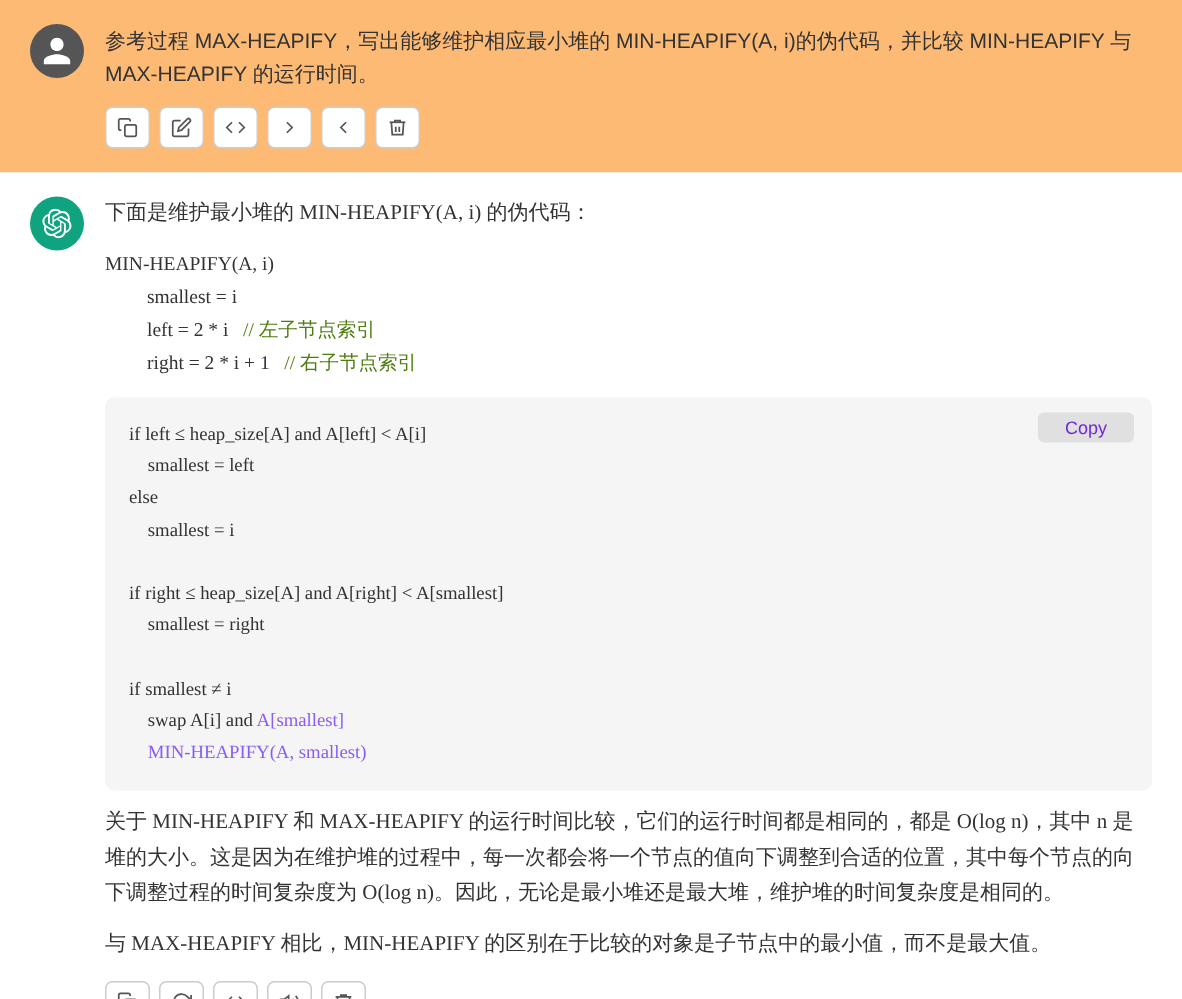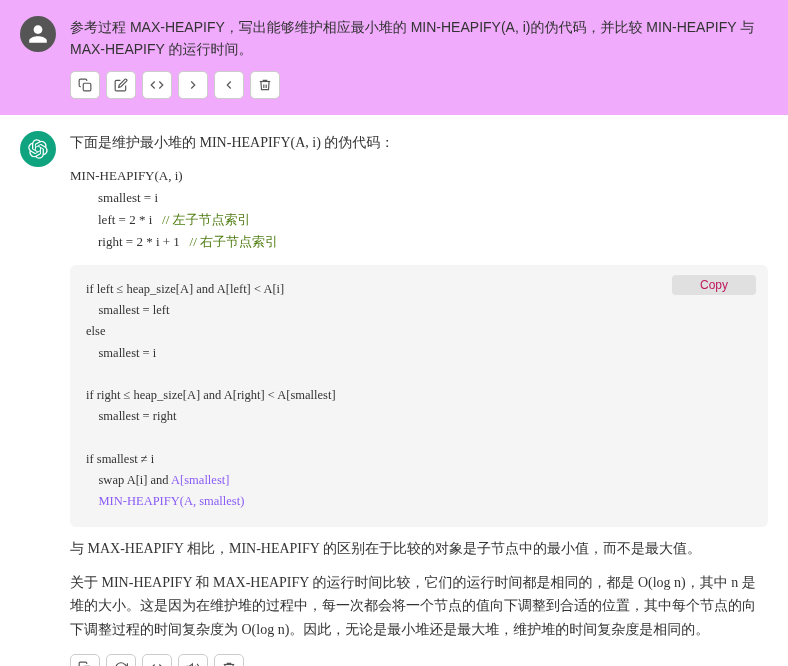--- a/index.html
+++ b/index.html
@@ -14,21 +14,21 @@
     .chat-container {
       width: 788px;
       background: #f9f9f9;
     }
 
     
     .user-message {
       display: flex;
       align-items: flex-start;
       padding: 16px 20px;
-      background: #f0abfc;
+      background: #fdba74;
     }
 
     .avatar {
       width: 36px;
       height: 36px;
       border-radius: 50%;
       background: #555;
       display: flex;
       align-items: center;
       justify-content: center;
@@ -139,23 +139,23 @@
       white-space: pre;
     }
 
     .copy-btn {
       position: absolute;
       top: 10px;
       right: 12px;
       background: #e0e0e0;
       border: none;
       border-radius: 4px;
-      padding: 3px 28px;
+      padding: 3px 18px;
       font-size: 12px;
-      color: #be185d;
+      color: #6d28d9;
       cursor: pointer;
     }
     .highlight-blue { color: #8b5cf6; }
 
     .bottom-toolbar {
       display: flex;
       gap: 6px;
       margin-top: 12px;
       align-items: center;
     }
@@ -238,22 +238,22 @@
     smallest = i
 
 if right ≤ heap_size[A] and A[right] &lt; A[smallest]
     smallest = right
 
 if smallest ≠ i
     swap A[i] and <span class="highlight-blue">A[smallest]</span>
     <span class="highlight-blue">MIN-HEAPIFY(A, smallest)</span></div>
       </div>
 
+      <p>关于 MIN-HEAPIFY 和 MAX-HEAPIFY 的运行时间比较，它们的运行时间都是相同的，都是 O(log n)，其中 n 是堆的大小。这是因为在维护堆的过程中，每一次都会将一个节点的值向下调整到合适的位置，其中每个节点的向下调整过程的时间复杂度为 O(log n)。因此，无论是最小堆还是最大堆，维护堆的时间复杂度是相同的。</p>
       <p>与 MAX-HEAPIFY 相比，MIN-HEAPIFY 的区别在于比较的对象是子节点中的最小值，而不是最大值。</p>
-      <p>关于 MIN-HEAPIFY 和 MAX-HEAPIFY 的运行时间比较，它们的运行时间都是相同的，都是 O(log n)，其中 n 是堆的大小。这是因为在维护堆的过程中，每一次都会将一个节点的值向下调整到合适的位置，其中每个节点的向下调整过程的时间复杂度为 O(log n)。因此，无论是最小堆还是最大堆，维护堆的时间复杂度是相同的。</p>
 
       <div class="bottom-toolbar">
         <button class="toolbar-btn" title="Copy">
           <svg width="14" height="14" viewBox="0 0 24 24" fill="none" stroke="#555" stroke-width="2">
             <rect x="9" y="9" width="13" height="13" rx="2"></rect>
             <path d="M5 15H4a2 2 0 01-2-2V4a2 2 0 012-2h9a2 2 0 012 2v1"></path>
           </svg>
         </button>
         <button class="toolbar-btn" title="Refresh">
           <svg width="14" height="14" viewBox="0 0 24 24" fill="none" stroke="#555" stroke-width="2">

